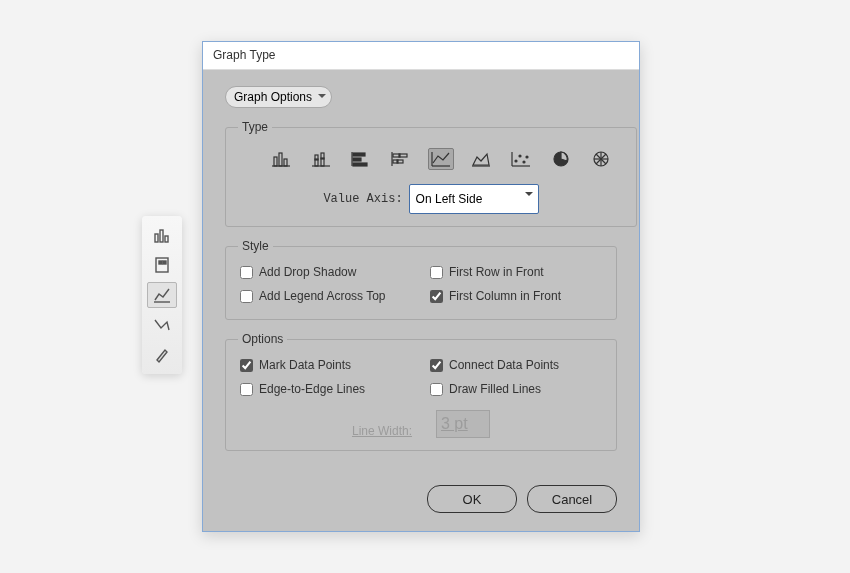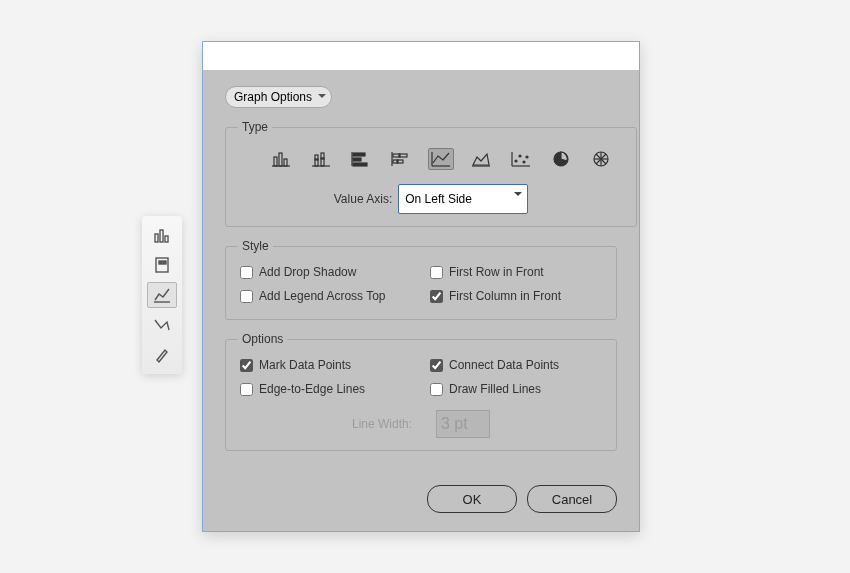--- a/index.html
+++ b/index.html
@@ -25,29 +25,29 @@
 
   fieldset { border:1px solid #a8a8a8; border-radius:3px; margin:12px 0 12px 0; padding:8px 12px 12px 12px; }
   legend { font-size:12px; color:#333; padding:0 4px; }
 
   .type-icons { display:flex; gap:14px; padding:6px 10px 10px 30px; }
   .type-icon { width:26px; height:22px; display:flex; align-items:center; justify-content:center; border-radius:2px; color:#333; }
   .type-icon.selected { background:#a9a9a9; border:1px solid #7d7d7d; }
   .type-icon svg { width:20px; height:16px; stroke:#333; fill:#333; stroke-width:1.2; }
 
   .axis-row { display:flex; align-items:center; justify-content:center; gap:6px; margin-top:4px; }
-  .axis-label { font-size:12px; color:#333; }
+  .axis-label { font-size:12px; color:#333;font-family:Liberation Mono, monospace; }
   .axis-select { height:30px; width:130px; font-size:12px; background:#fff; border:1px solid #436ea8; border-radius:2px; padding:0 18px 0 6px; appearance:none; }
   .select-wrap.blue::after { border-top-color:#444; }
 
   .check-grid { display:grid; grid-template-columns: 190px 1fr; row-gap:10px; padding:4px 2px; }
   .chk { display:flex; align-items:center; gap:6px; font-size:12px; color:#333; }
   .chk input { width:13px; height:13px; margin:0; accent-color:#555; }
 
-  .linewidth-row { display:flex; align-items:center; justify-content:center; gap:24px; margin-top:10px; font-size:12px; color:#9c9c9c; }
+  .linewidth-row { display:flex; align-items:flex-end; justify-content:center; gap:24px; margin-top:10px; font-size:12px; color:#9c9c9c;text-decoration:underline; }
   .linewidth-input { width:54px; height:20px; background:#b7b7b7; border:1px solid #a2a2a2; color:#9c9c9c; font-size:16px; padding:13px 4px; }
 
   .button-row { position:absolute; right:22px; bottom:18px; display:flex; gap:10px; }
   .btn { width:90px; height:28px; border-radius:13px; border:1.5px solid #333; background:#c2c2c2; font-size:13px; color:#222; cursor:pointer;margin-top:24px; }
 </style>
 </head>
 <body>
 
 <div class="tool-panel">
   <div class="tool">
@@ -76,20 +76,23 @@
       </svg>
   </div>
   <div class="tool">
     <svg>
         <path d="M4 14 L12 4 L14 6 L6 16 Z" fill="#ddd"></path>
       </svg>
   </div>
 </div>
 
 <div class="dialog">
+  <div class="dialog-titlebar">
+    <span>Graph Type</span>
+  </div>
   <div class="dialog-body">
 
     <span class="select-wrap">
       <select class="top-select">
         <option>Graph Options</option>
       </select>
     </span>
 
     
     <fieldset>

